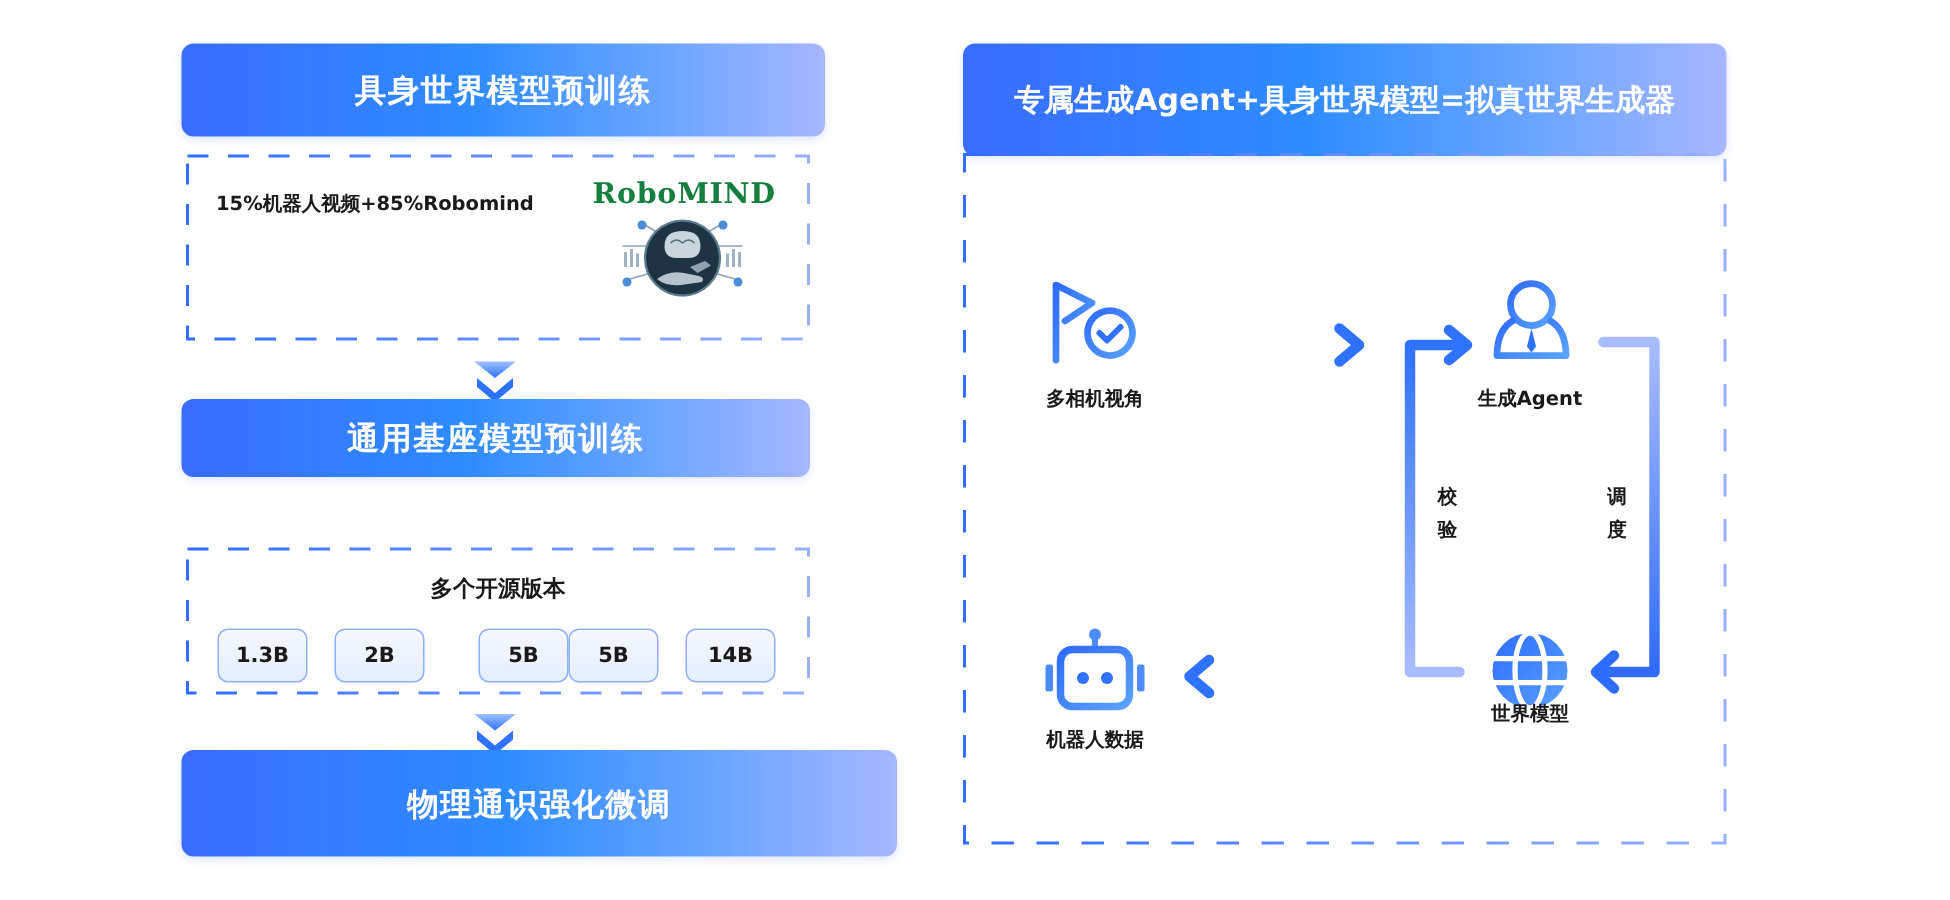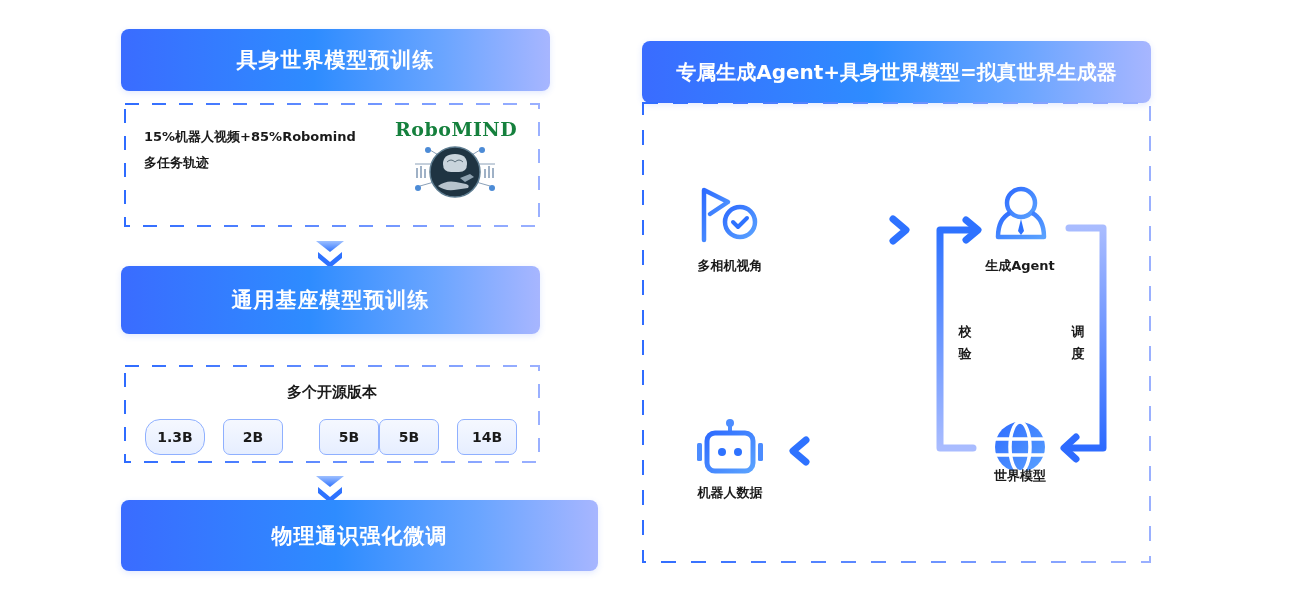--- a/index.html
+++ b/index.html
@@ -78,21 +78,20 @@
   <span>具身世界模型预训练</span>
 </div>
 
 <div class="dash-frame" style="left:124px; top:103px; width:416px; height:124px;">
   <svg width="416" height="124">
     <rect x="1" y="1" width="414" height="122" fill="none" stroke="url(#gDashH)" stroke-width="2" stroke-dasharray="14 13"></rect>
   </svg>
 </div>
 <div class="data-text" style="left:144px; top:124px;">
   <div>15%机器人视频+85%Robomind</div>
-  <div>多任务轨迹</div>
 </div>
 <div class="robomind-logo" style="left:395px; top:118px; width:120px;">
   <div class="robomind-title">RoboMIND</div>
   <svg width="90" height="60" viewBox="0 0 90 60" style="margin-top:2px">
     <g stroke="#8aa0b8" stroke-width="1" fill="none">
       <line x1="5" y1="22" x2="22" y2="22"></line>
         <line x1="68" y1="22" x2="85" y2="22"></line>
       <line x1="10" y1="44" x2="24" y2="40"></line>
         <line x1="80" y1="44" x2="66" y2="40"></line>
       <line x1="20" y1="8" x2="30" y2="14"></line>
@@ -119,46 +118,46 @@
     <path d="M28 44 q8 -6 18 -4 l10 2 q4 1 2 4 l-14 2 q-10 1 -16 -4z" fill="#b7c3cc"></path>
     <path d="M50 36 l10 -4 l4 3 l-9 5z" fill="#8fa3b1"></path>
   </svg>
 </div>
 
 <svg class="chev" style="left:315px; top:240px;" width="30" height="30" viewBox="0 0 30 30">
   <path d="M1 1 L29 1 L15 12 Z" fill="url(#gChev)"></path>
   <path d="M3 12 L15 22 L27 12 L27 18 L15 28 L3 18 Z" fill="#2e72ff"></path>
 </svg>
 
-<div class="banner" style="left:121px; top:266px; width:419px; height:68px;">
+<div class="banner" style="left:121px; top:266px; width:419px; height:52px;">
   <span>通用基座模型预训练</span>
 </div>
 
 <div class="dash-frame" style="left:124px; top:365px; width:416px; height:98px;">
   <svg width="416" height="98">
     <rect x="1" y="1" width="414" height="96" fill="none" stroke="url(#gDashH)" stroke-width="2" stroke-dasharray="14 13"></rect>
   </svg>
 </div>
 <div class="versions-title" style="left:124px; top:383px; width:416px;">多个开源版本</div>
-<div class="version-chip" style="left:145px; top:419px;border-radius:15px;">1.3B</div>
+<div class="version-chip" style="left:145px; top:419px;">1.3B</div>
 <div class="version-chip" style="left:223px; top:419px;">2B</div>
 <div class="version-chip" style="left:319px; top:419px;">5B</div>
 <div class="version-chip" style="left:379px; top:419px;">5B</div>
 <div class="version-chip" style="left:457px; top:419px;">14B</div>
 
 <svg class="chev" style="left:315px; top:475px;" width="30" height="30" viewBox="0 0 30 30">
   <path d="M1 1 L29 1 L15 12 Z" fill="url(#gChev)"></path>
   <path d="M3 12 L15 22 L27 12 L27 18 L15 28 L3 18 Z" fill="#2e72ff"></path>
 </svg>
 
 <div class="banner" style="left:121px; top:500px; width:477px; height:71px;">
   <span>物理通识强化微调</span>
 </div>
 
-<div class="banner" style="left:642px; top:29px; width:509px; height:62px; font-size:20px; letter-spacing:0;margin-top:12px;">
+<div class="banner" style="left:642px; top:29px; width:509px; height:75px; font-size:20px; letter-spacing:0;">
   <span>专属生成Agent+具身世界模型=拟真世界生成器</span>
 </div>
 
 <div class="dash-frame" style="left:642px; top:102px; width:509px; height:461px;">
   <svg width="509" height="461">
     <rect x="1" y="1" width="507" height="459" fill="none" stroke="url(#gDashH)" stroke-width="2" stroke-dasharray="15 15"></rect>
   </svg>
 </div>
 
 <svg class="flow-svg">

